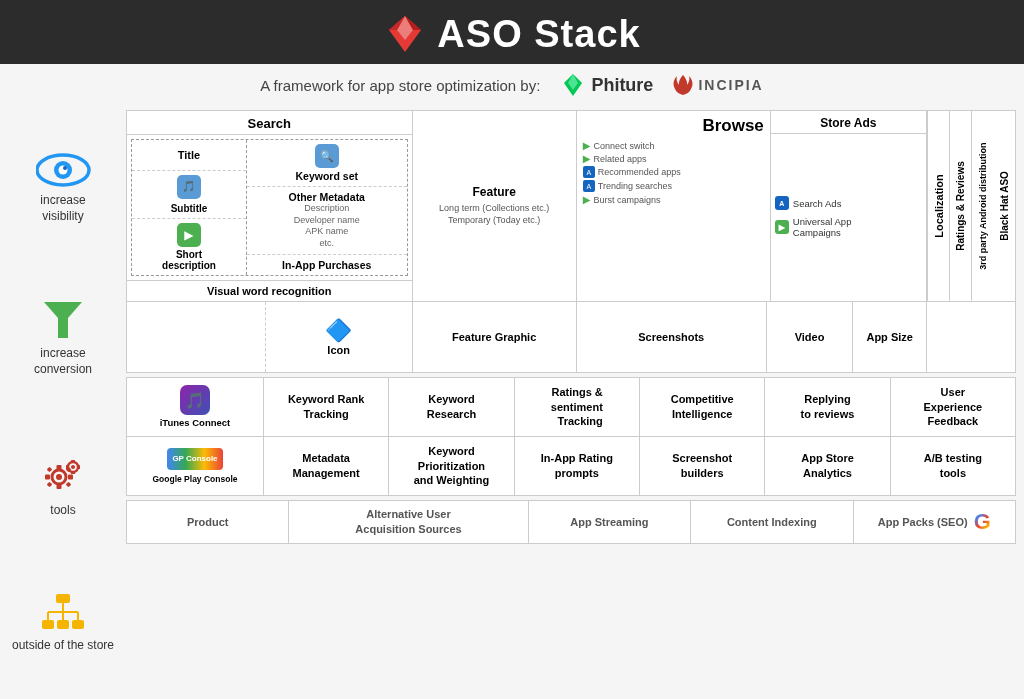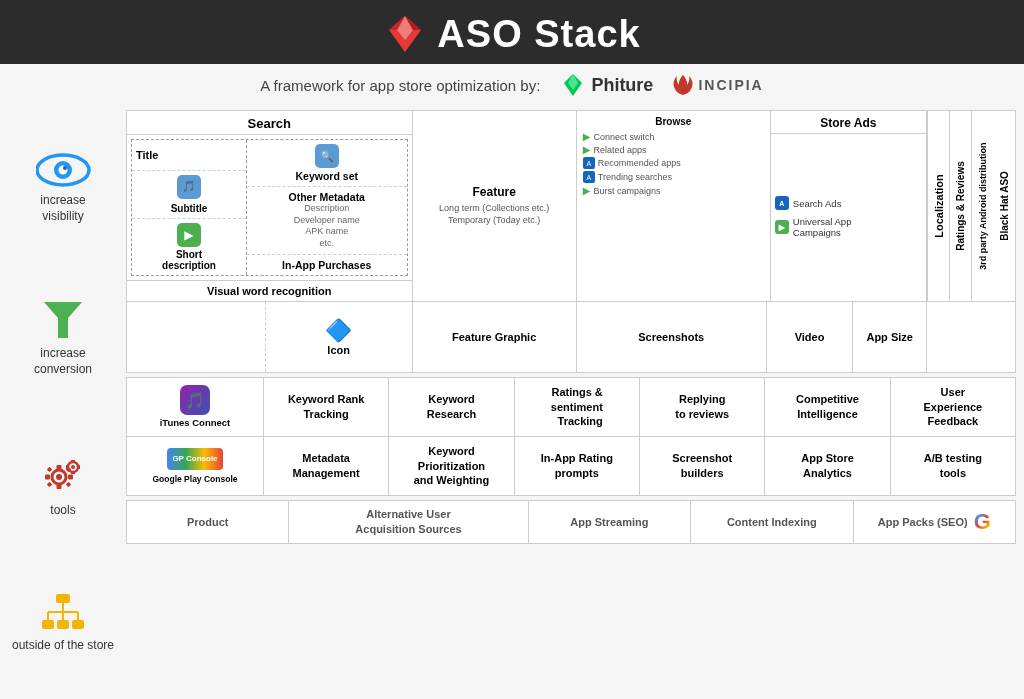--- a/index.html
+++ b/index.html
@@ -299,21 +299,21 @@
 
       <div class="top-row">
 
         <div style="flex:2.2;border-right:1px solid #ccc;display:flex;flex-direction:column;">
           <div style="text-align:center;font-weight:bold;font-size:13px;padding:5px 4px 3px;border-bottom:1px solid #ccc;">Search</div>
 
           <div style="flex:1;margin:4px;border:1px dashed #999;display:flex;flex-direction:row;">
 
             <div style="flex:1;border-right:1px dashed #999;display:flex;flex-direction:column;">
 
-              <div style="flex:1;display:flex;flex-direction:column;align-items:flex-start;justify-content:center;padding:4px;border-bottom:1px dashed #ccc;text-align:center;">
+              <div style="flex:1;display:flex;flex-direction:column;align-items:center;justify-content:center;padding:4px;border-bottom:1px dashed #ccc;text-align:center;">
                 <span style="font-weight:bold;font-size:11px;">Title</span>
               </div>
 
               <div style="flex:1;display:flex;flex-direction:column;align-items:center;justify-content:center;padding:4px;border-bottom:1px dashed #ccc;text-align:center;">
                 <div class="app-icon blue" style="width:24px;height:24px;border-radius:5px;background:#5b9bd5;display:flex;align-items:center;justify-content:center;">
                   <span style="color:white;font-size:11px;">🎵</span>
                 </div>
                 <span style="font-size:10px;font-weight:bold;margin-top:2px;">Subtitle</span>
               </div>
 
@@ -347,21 +347,21 @@
 
           <div style="text-align:center;font-weight:bold;font-size:11px;padding:4px;border-top:1px solid #ccc;">Visual word recognition</div>
         </div>
 
         <div style="flex:1.2;border-right:1px solid #ccc;display:flex;flex-direction:column;align-items:center;justify-content:center;padding:8px 4px;text-align:center;">
           <span style="font-size:12px;font-weight:bold;">Feature</span>
           <span style="font-size:9px;color:#555;line-height:1.4;margin-top:3px;">Long term (Collections etc.)<br>Temporary (Today etc.)</span>
         </div>
 
         <div style="flex:1.4;border-right:1px solid #ccc;display:flex;flex-direction:column;align-items:flex-start;justify-content:flex-start;padding:5px 6px;text-align:center;">
-          <div style="width:100%;text-align:center;font-weight:bold;font-size:10px;margin-bottom:4px;">Browse</div>
+          <div style="width:100%;text-align:right;font-weight:bold;font-size:17px;margin-bottom:4px;">Browse</div>
           <div style="display:flex;align-items:center;gap:3px;font-size:9px;color:#555;margin-bottom:2px;">
             <span style="color:#4caf50;font-size:10px;">▶</span>
             <span>Connect switch</span>
           </div>
           <div style="display:flex;align-items:center;gap:3px;font-size:9px;color:#555;margin-bottom:2px;">
             <span style="color:#4caf50;font-size:10px;">▶</span>
             <span>Related apps</span>
           </div>
           <div style="display:flex;align-items:center;gap:3px;font-size:9px;color:#555;margin-bottom:2px;">
 
@@ -452,25 +452,25 @@
 
         <div style="flex:1;border-right:1px solid #ccc;display:flex;flex-direction:column;align-items:center;justify-content:center;padding:6px 4px;text-align:center;">
           <span style="font-size:11px;font-weight:bold;line-height:1.3;">Keyword<br>Research</span>
         </div>
 
         <div style="flex:1;border-right:1px solid #ccc;display:flex;flex-direction:column;align-items:center;justify-content:center;padding:6px 4px;text-align:right;">
           <span style="font-size:11px;font-weight:bold;line-height:1.3;">Ratings &amp;<br>sentiment<br>Tracking</span>
         </div>
 
         <div style="flex:1;border-right:1px solid #ccc;display:flex;flex-direction:column;align-items:center;justify-content:center;padding:6px 4px;text-align:center;">
+          <span style="font-size:11px;font-weight:bold;line-height:1.3;">Competitive<br>Intelligence</span>
+        </div>
+
+        <div style="flex:1;border-right:1px solid #ccc;display:flex;flex-direction:column;align-items:center;justify-content:center;padding:6px 4px;text-align:center;">
           <span style="font-size:11px;font-weight:bold;line-height:1.3;">Replying<br>to reviews</span>
-        </div>
-
-        <div style="flex:1;border-right:1px solid #ccc;display:flex;flex-direction:column;align-items:center;justify-content:center;padding:6px 4px;text-align:center;">
-          <span style="font-size:11px;font-weight:bold;line-height:1.3;">Competitive<br>Intelligence</span>
         </div>
 
         <div style="flex:1;display:flex;flex-direction:column;align-items:center;justify-content:center;padding:6px 4px;text-align:center;">
           <span style="font-size:11px;font-weight:bold;line-height:1.3;">User<br>Experience<br>Feedback</span>
         </div>
       </div>
 
       <div style="display:flex;flex-direction:row;">
 
         <div style="flex:1.1;border-right:1px solid #ccc;display:flex;flex-direction:column;align-items:center;justify-content:center;padding:6px 4px;text-align:center;min-height:58px;">

